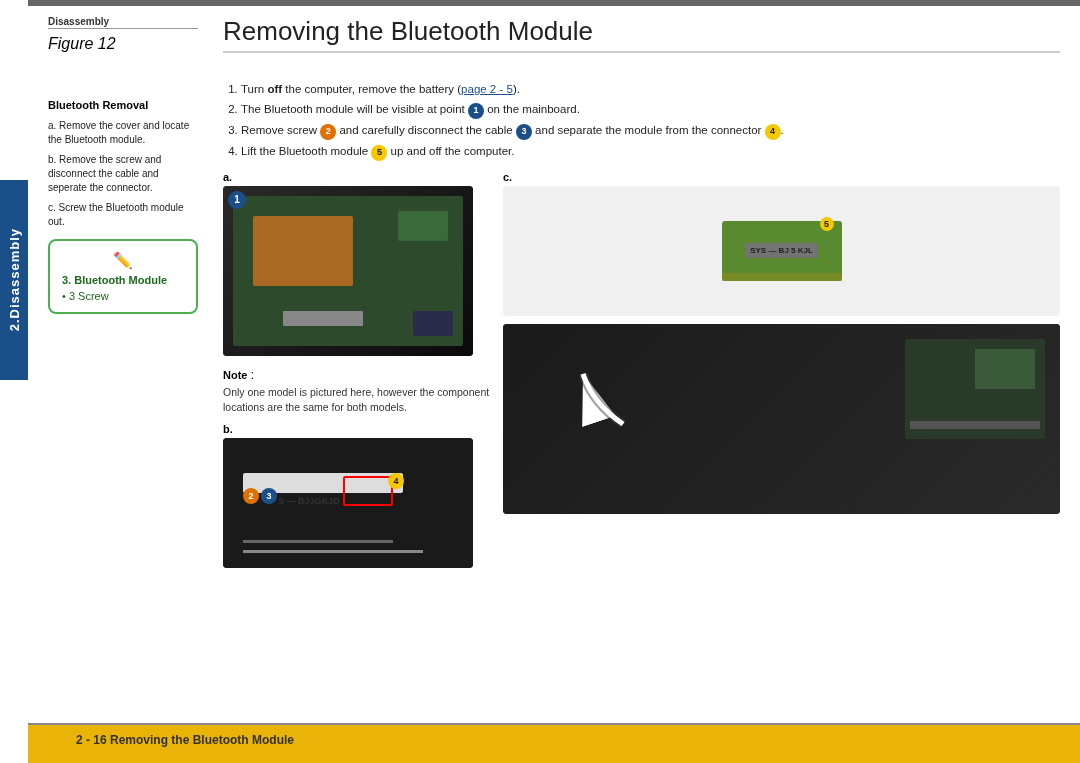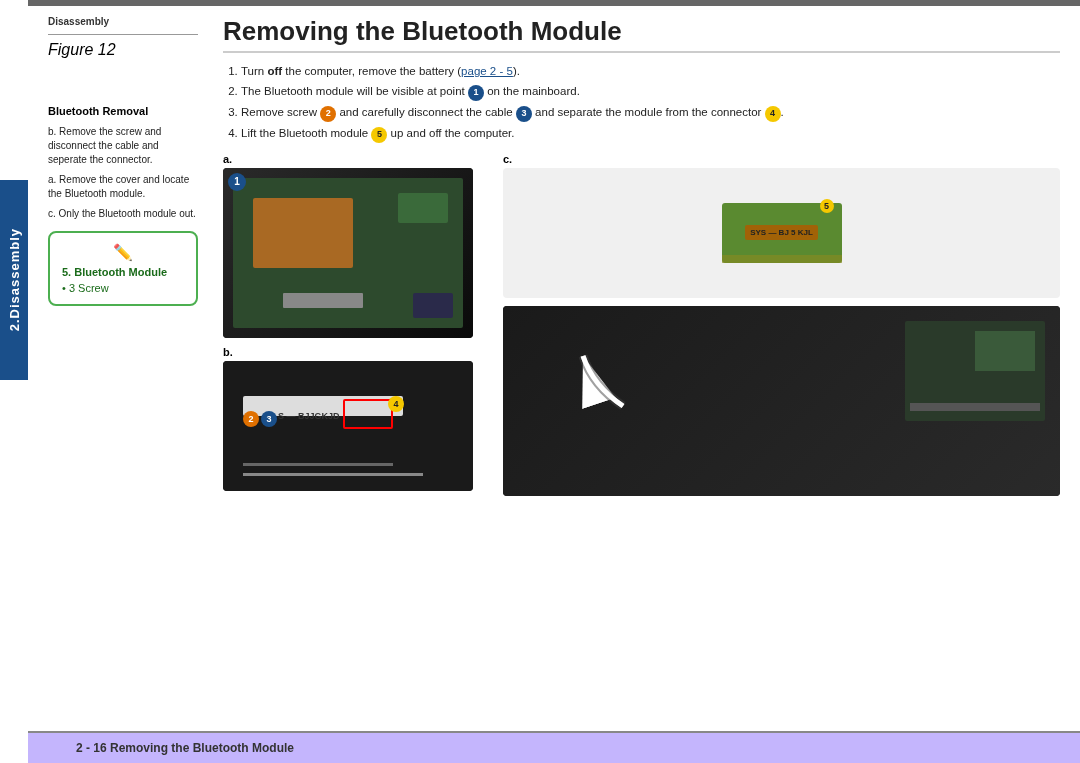--- a/index.html
+++ b/index.html
@@ -120,30 +120,30 @@
     .right-main {
       flex: 1;
       padding-left: 10px;
     }
 
     
     .section-heading {
       font-size: 10px;
       font-weight: bold;
       border-bottom: 1px solid #999;
-      padding-bottom: 7px;
+      padding-bottom: 1px;
       margin-bottom: 6px;
       color: #333;
     }
 
     .page-title {
       font-size: 26px;
-      font-weight: bold;
+      font-weight: normal;
       color: #222;
-      margin-bottom: 10px;
+      margin-bottom: 28px;
       border-bottom: 2px solid #ccc;
       padding-bottom: 4px;
     }
 
     .instructions {
       margin-bottom: 10px;
     }
 
     .instructions ol {
       padding-left: 18px;
@@ -347,21 +347,21 @@
       color: #222;
       font-size: 9px;
       font-weight: bold;
       display: flex;
       align-items: center;
       justify-content: center;
     }
 
     .text-label-b {
       position: absolute;
-      top: 50px;
+      top: 58px;
       left: 55px;
       font-size: 9px;
       color: #333;
       font-weight: bold;
     }
 
     
     .img-c-section {
       flex: 1;
     }
@@ -419,25 +419,25 @@
       position: absolute;
       top: 30px;
       left: 60px;
       width: 80px;
       height: 80px;
     }
 
     
     .page-footer {
       border-top: 2px solid #888;
-      padding: 8px 20px 8px 48px;
+      padding: 8px 20px 16px 48px;
       font-size: 12px;
       font-weight: bold;
       color: #333;
-      background: #c4b5fd;
+      background: #eab308;
     }
   </style>
 </head>
 <body>
 
 <div class="page-container">
 
   <div class="sidebar-tab">
     <span class="sidebar-tab-text">2.Disassembly</span>
   </div>
@@ -447,27 +447,27 @@
     <div class="top-bar"></div>
 
     <div class="content-body">
 
       <div class="left-column">
         <div class="section-heading">Disassembly</div>
 
         <div class="figure-label">Figure 12</div>
         <div class="figure-title">Bluetooth Removal</div>
 
+        <div class="caption-item">a. Remove the cover and locate the Bluetooth module.</div>
         <div class="caption-item">b. Remove the screw and disconnect the cable and seperate the connector.</div>
-        <div class="caption-item">a. Remove the cover and locate the Bluetooth module.</div>
-        <div class="caption-item">c. Only the Bluetooth module out.</div>
+        <div class="caption-item">c. Screw the Bluetooth module out.</div>
 
         <div class="parts-box">
           <div class="parts-box-icon">✏️</div>
-          <div class="parts-item">5.  Bluetooth Module</div>
+          <div class="parts-item">3.  Bluetooth Module</div>
           <div class="parts-sub">
             <span>• </span>
             <span>3 Screw</span>
           </div>
         </div>
       </div>
 
       <div class="right-main">
 
         <div class="page-title">Removing the Bluetooth Module</div>
@@ -502,20 +502,25 @@
 
                     <div style="position:absolute;top:15px;right:15px;width:50px;height:30px;background:#3a6a3a;border-radius:2px;"></div>
                     <div style="position:absolute;bottom:20px;left:50px;width:80px;height:15px;background:#888;border-radius:1px;"></div>
                     <div style="position:absolute;bottom:10px;right:10px;width:40px;height:25px;background:#2a2a4a;border-radius:2px;"></div>
                   </div>
                   <div class="badge-on-image">1</div>
                 </div>
               </div>
             </div>
 
+            <div class="note-box">
+              <span class="note-label">Note</span>
+              <span>:</span>
+              <div class="note-text">Only one model is pictured here, however the component locations are the same for both models.</div>
+            </div>
 
             <div class="img-b-container">
               <div class="image-label">b.</div>
               <div class="img-b">
                 <div class="img-b-inner">
                   <div class="white-strip"></div>
                   <div class="red-box"></div>
                   <div class="badge-2">2</div>
                   <div class="badge-3">3</div>
                   <div class="badge-4">4</div>
@@ -526,21 +531,21 @@
                 </div>
               </div>
             </div>
           </div>
 
           <div class="img-c-section">
             <div class="image-label">c.</div>
 
             <div class="img-c-top">
               <div class="chip-img">
-                <div style="background:#a16207;padding:3px 5px;font-size:8px;font-weight:bold;color:#222;border-radius:2px;">SYS — BJ 5 KJL</div>
+                <div style="background:#737373;padding:3px 5px;font-size:8px;font-weight:bold;color:#222;border-radius:2px;">SYS — BJ 5 KJL</div>
                 <div class="badge-5-chip" style="background:#f5c800;color:#222;font-size:9px;font-weight:bold;width:14px;height:14px;border-radius:50%;display:flex;align-items:center;justify-content:center;position:absolute;top:-4px;right:8px;">5</div>
 
                 <div style="position:absolute;bottom:0;left:0;right:0;height:8px;background:#8a8a20;opacity:0.6;"></div>
               </div>
             </div>
 
             <div class="img-c-bottom">
 
               <div style="position:absolute;top:0;left:0;right:0;bottom:0;background:linear-gradient(135deg,#1a1a1a,#2a2a2a);"></div>
               <div style="position:absolute;top:15px;right:15px;width:140px;height:100px;background:#2a3a2a;border-radius:2px;">

